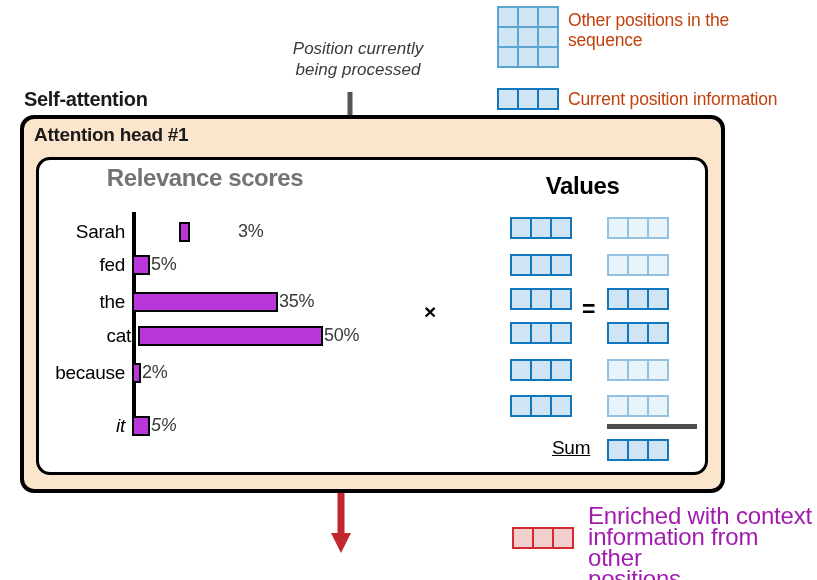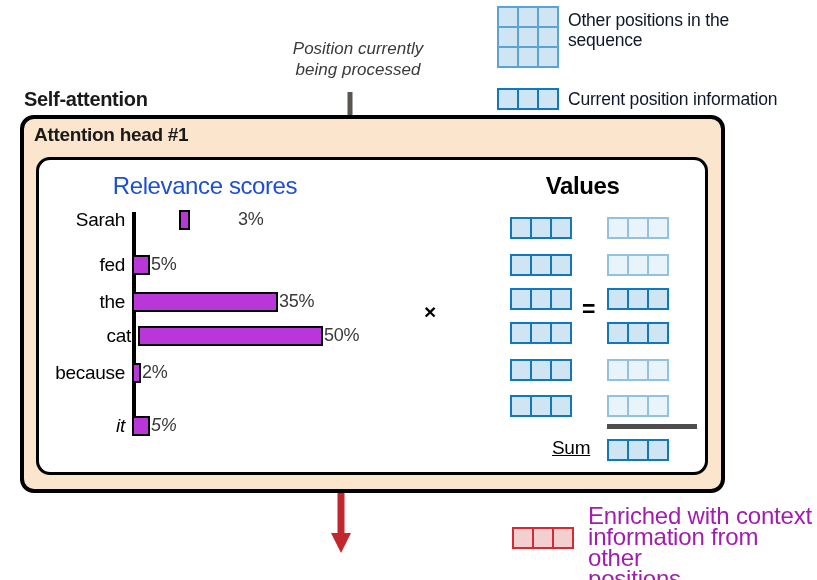--- a/index.html
+++ b/index.html
@@ -39,21 +39,21 @@
     gap: 2px;
     padding: 2px;
     box-sizing: border-box;
   }
   .grid3x3 > i { background: #cfe5f4; display: block; }
 
   .legend-text {
     position: absolute;
     font-size: 17.5px;
     line-height: 20px;
-    color: #0f172a;
+    color: #c2410c;
     letter-spacing: -0.2px;
     white-space: pre-line;
   }
 
   #legend-current-swatch {
     left: 497px; top: 88px;
     width: 62px; height: 22px;
     display: grid;
     grid-template-columns: repeat(3, 1fr);
     background: #1277bd;
@@ -110,26 +110,26 @@
     left: 36px; top: 157px;
     width: 672px; height: 318px;
     background: #ffffff;
     border: 3px solid #000000;
     border-radius: 14px;
     box-sizing: border-box;
   }
 
   
   #relevance-title {
-    left: 60px; top: 172px;
+    left: 60px; top: 164px;
     width: 290px;
     text-align: center;
     font-size: 24px;
-    font-weight: normal;
-    color: #1d4ed8;
+    font-weight: bold;
+    color: #737373;
     letter-spacing: -0.4px;
   }
   #values-title {
     left: 470px; top: 172px;
     width: 225px;
     text-align: center;
     font-size: 24px;
     font-weight: bold;
     color: #000;
     letter-spacing: -0.4px;
@@ -286,21 +286,21 @@
   <div class="abs" id="attention-head-title">Attention head #1</div>
 
   <div class="abs" id="inner-white-box"></div>
 
   <div class="abs" id="relevance-title">Relevance scores</div>
   <div class="abs" id="values-title">Values</div>
 
   <div class="abs" id="bar-chart">
     <div id="bar-axis"></div>
 
-    <div class="bar-row" style="top:204px;gap:47px;">
+    <div class="bar-row" style="top:216px;gap:47px;">
       <span class="bar-label">Sarah</span>
       <span class="bar-rect" style="width:11px;"></span>
       <span class="bar-value">3%</span>
     </div>
 
     <div class="bar-row" style="top:249px;">
       <span class="bar-label">fed</span>
       <span class="bar-rect" style="width:18px;"></span>
       <span class="bar-value">5%</span>
     </div>

